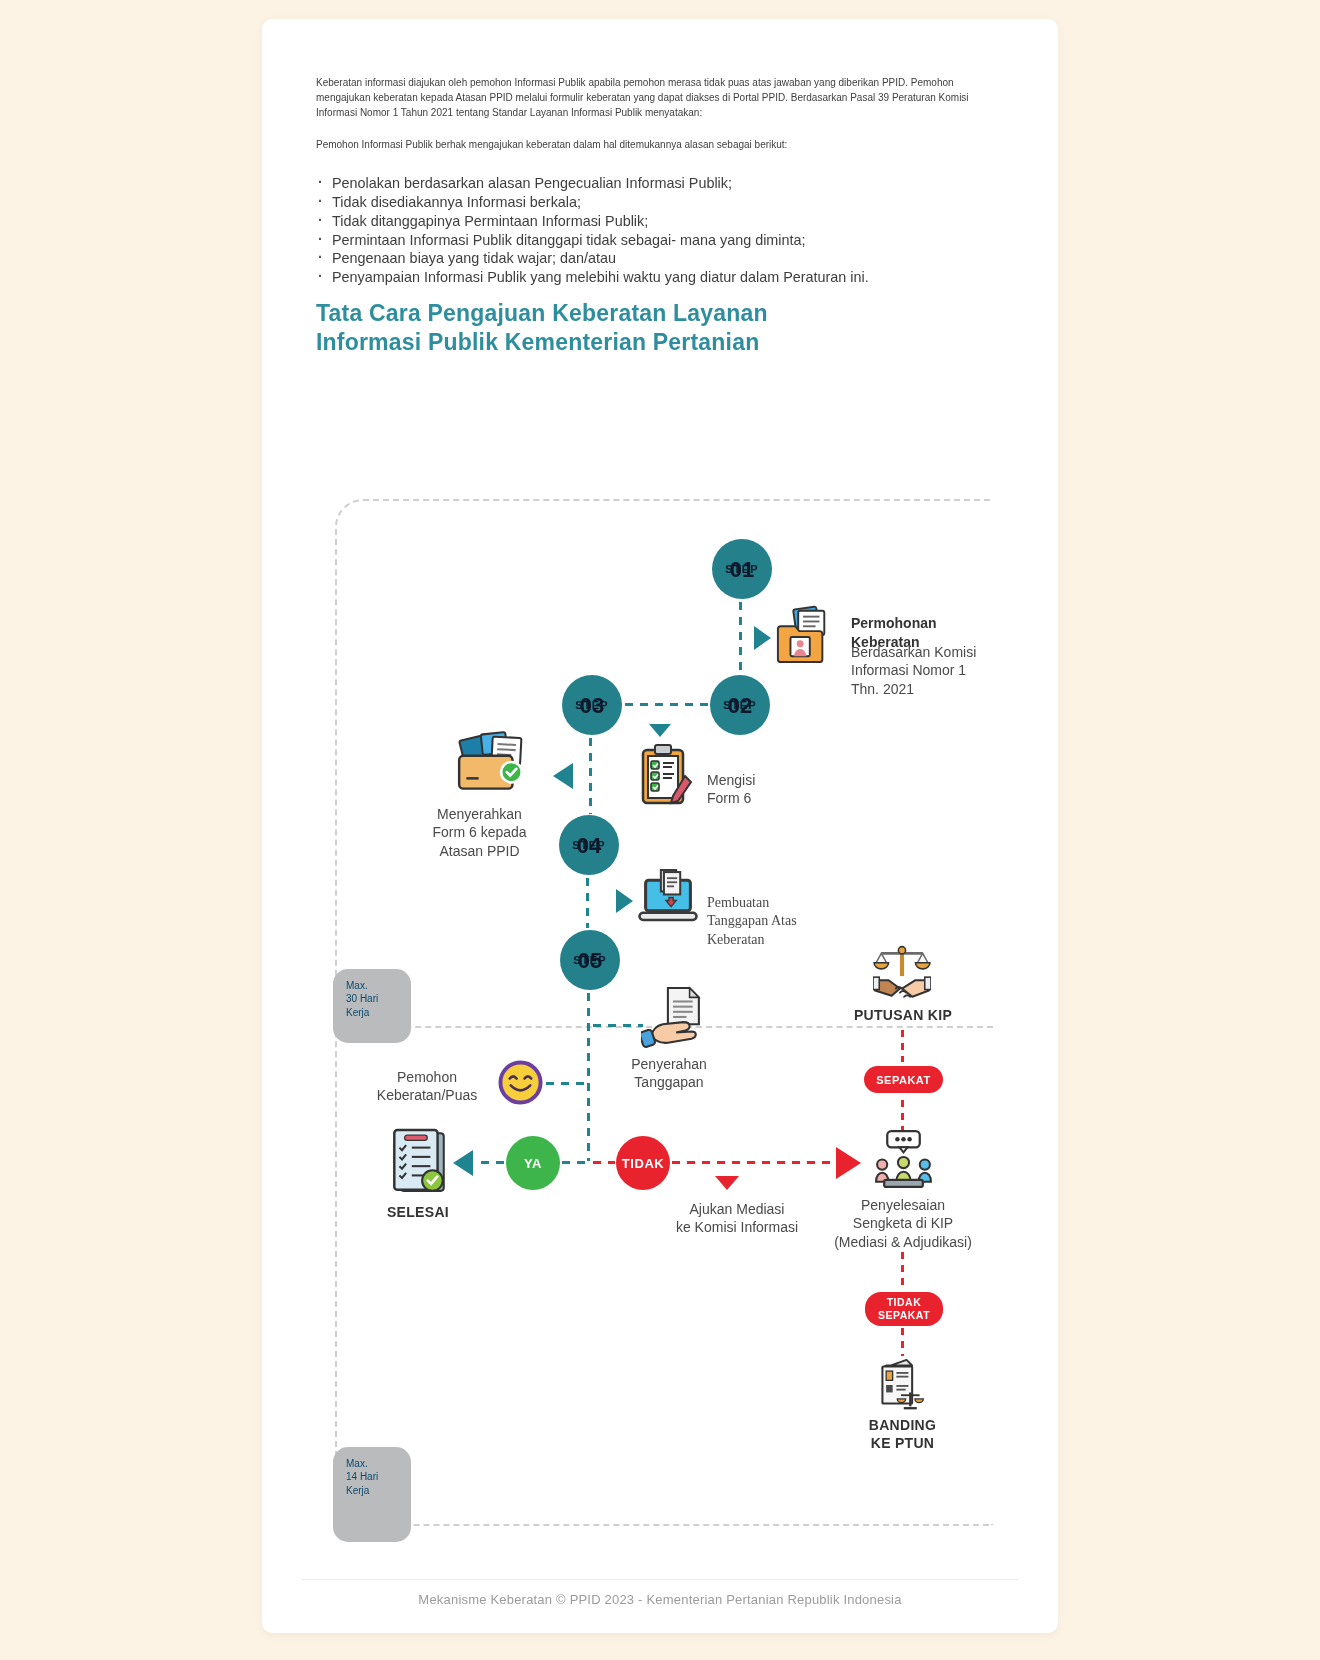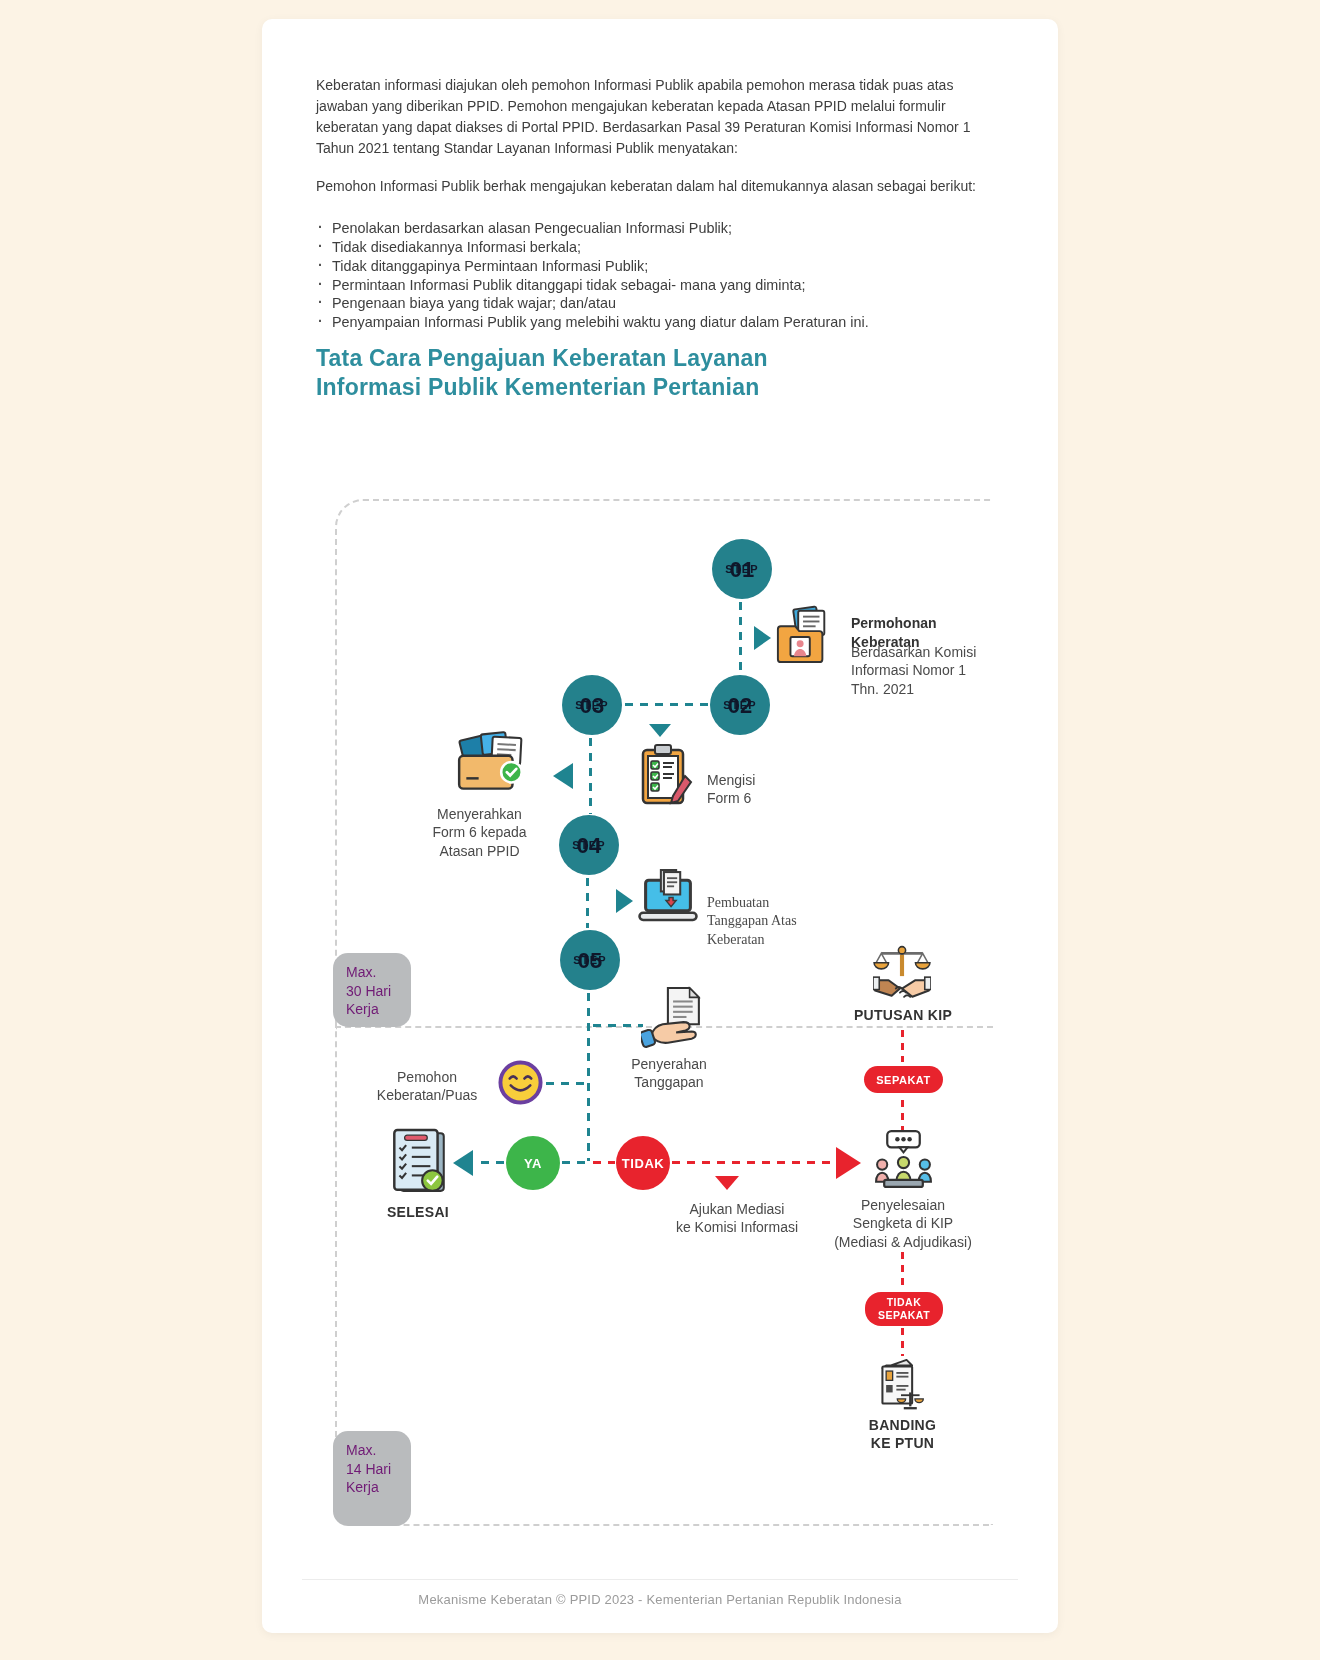--- a/index.html
+++ b/index.html
@@ -9,21 +9,21 @@
     font-family:"Liberation Sans","DejaVu Sans",sans-serif;
     color:#3E3E3E;
     position:relative;
   }
   .card {
     position:absolute; left:262px; top:19px; width:796px; height:1614px;
     background:#ffffff; border-radius:10px;
     box-shadow:0 2px 10px rgba(0,0,0,0.05);
   }
   .content { padding:56px 54px 0 54px; }
-  .body-text { font-size:14px; line-height:1.5; margin-bottom:17px; }
+  .body-text { font-size:10px; line-height:1.5; margin-bottom:17px; }
   .bullets { list-style:none; margin-top:22px; }
   .bullets li { font-size:14.4px; line-height:1.31; padding-left:16px; position:relative; }
   .bullets li::before { content:"·"; position:absolute; left:2px; top:-1px; font-weight:700; color:#555; }
   .heading {
     margin-top:12px; font-size:23px; line-height:1.27; font-weight:700;
     color:#2E8E9E; white-space:pre-line; letter-spacing:0.2px;
   }
 
   
   .flow { position:absolute; left:73px; top:480px; width:662px; height:1029px; }
@@ -69,22 +69,22 @@
   }
   .decision.ya { background:#3DB54A; }
   .decision.tidak { background:#E8232D; }
 
   .pill {
     background:#E8232D; color:#fff; border-radius:16px; font-weight:700;
     display:flex; align-items:center; justify-content:center; text-align:center;
     white-space:pre-line; letter-spacing:0.5px;
   }
   .gray-badge {
-    background:#B9BBBD; color:#701a75; border-radius:15px; font-size:14px; line-height:1.33;
-    padding:10px 8px 0 13px; white-space:pre-line;
+    background:#B9BBBD; color:#0c4a6e; border-radius:15px; font-size:10px; line-height:1.33;
+    padding:10px 8px 0 13px; white-space:pre-line;margin-top:16px;
   }
 
   .footer { position:absolute; left:40px; right:40px; bottom:26px; }
   .footer .divider { position:static; height:1px; background:#ECECEC; margin-bottom:12px; }
   .footer .footer-text { text-align:center; font-size:13px; color:#9B9B9B; letter-spacing:0.2px; }
 </style>
 </head>
 <body>
 
 <div class="card">

